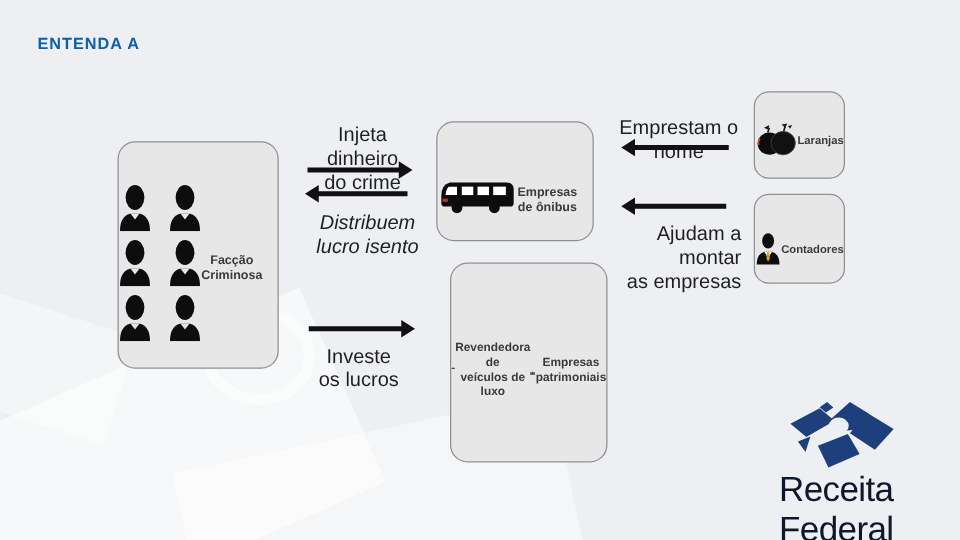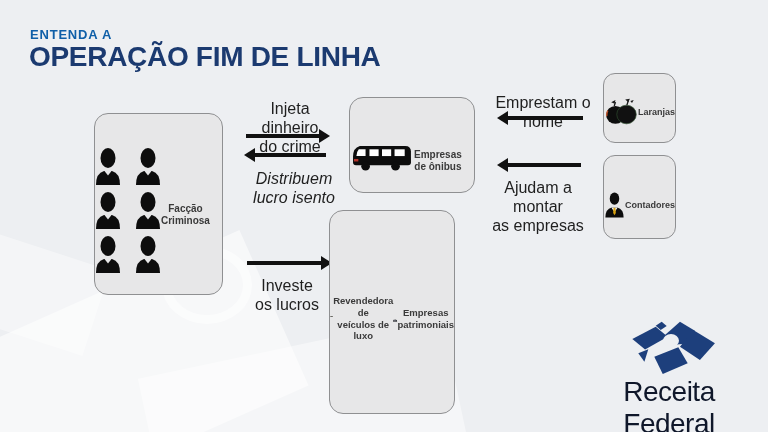--- a/index.html
+++ b/index.html
@@ -22,26 +22,26 @@
   
   .node{position:absolute;background:#e7e7e8;border:1px solid #8f9092;
     border-radius:14px;display:flex;align-items:center;box-sizing:border-box;}
   .node-label{font-size:10px;font-weight:bold;color:#3a3a3a;text-align:center;
     line-height:1.25;white-space:pre-line;}
   .node-faccao{left:94px;top:113px;width:129px;height:182px;padding-top:13px;}
   .persons{display:grid;grid-template-columns:repeat(2,26px);column-gap:14px;row-gap:7px;}
   .node-faccao .node-label{margin-top:9px;text-align:center;}
   .node-onibus{left:349px;top:97px;width:126px;height:96px;padding-top:25px;}
   .node-onibus .node-label{margin-top:7px;}
-  .node-patrim{left:329px;top:210px;width:126px;height:204px;padding-top:8px;}
+  .node-patrim{left:360px;top:210px;width:126px;height:160px;padding-top:8px;}
   .node-patrim .node-label{margin-top:5px;font-size:9.5px;}
   .node-patrim .bldg{margin-top:8px;}
   .small-node{border-radius:12px;}
   .node-laranjas{left:603px;top:73px;width:73px;height:70px;padding-top:7px;}
-  .node-contadores{left:603px;top:155px;width:73px;height:84px;padding-top:15px;}
+  .node-contadores{left:603px;top:155px;width:73px;height:72px;padding-top:15px;}
   .small-node .node-label{margin-top:3px;font-size:9px;}
   
   .arrow{position:absolute;height:14px;}
   .arrow .shaft{position:absolute;top:5px;height:4px;background:#111;}
   .arrow .head{position:absolute;top:0;width:0;height:0;
     border-top:7px solid transparent;border-bottom:7px solid transparent;}
   .arrow-right .shaft{left:0;right:9px;}
   .arrow-right .head{right:0;border-left:11px solid #111;}
   .arrow-left .shaft{left:9px;right:0;}
   .arrow-left .head{left:0;border-right:11px solid #111;}
@@ -49,38 +49,37 @@
   .a-distribuem{left:244px;top:148px;width:82px;}
   .a-investe{left:247px;top:256px;width:85px;}
   .a-emprestam{left:497px;top:111px;width:86px;}
   .a-ajudam{left:497px;top:158px;width:84px;}
   .arrow-label{position:absolute;font-size:16px;color:#1f1f1f;text-align:center;
     line-height:1.2;white-space:pre-line;}
   .l-injeta{left:240px;top:99px;width:100px;}
   .l-distribuem{left:244px;top:169px;width:100px;font-style:italic;}
   .l-investe{left:237px;top:276px;width:100px;}
   .l-emprestam{left:488px;top:93px;width:110px;}
-  .l-ajudam{left:483px;top:178px;width:110px;}
+  .l-ajudam{left:483px;top:178px;width:110px;text-align:right;}
   
   .brand-logo{position:absolute;left:627px;top:320px;}
   .brand-word{position:absolute;left:584px;top:376px;width:170px;text-align:center;
     font-size:28px;font-weight:normal;color:#0f172a;letter-spacing:-.5px;}
 </style>
 </head>
 <body>
 
 <div class="frame">
 
   <div class="bgshape bg1"></div>
   <div class="bgshape bg2"></div>
   <div class="bgshape bg3"></div>
   <div class="bgshape bgring"></div>
 
   <div class="kicker">ENTENDA A</div>
-  <div class="title">OPERAÇÃO FIM DE LINHA</div>
 
   <div class="node node-faccao">
     <div class="persons">
       <svg width="26" height="37" viewBox="0 0 26 37">
           <ellipse cx="13" cy="10" rx="7.5" ry="10" fill="#0d0d0d"></ellipse>
           <path d="M1,37 Q1,25 9,23 L17,23 Q25,25 25,37 Z" fill="#0d0d0d"></path>
           <polygon points="9.5,23 13,27.5 16.5,23" fill="#e7e7e8"></polygon>
         </svg>
       <svg width="26" height="37" viewBox="0 0 26 37">
           <ellipse cx="13" cy="10" rx="7.5" ry="10" fill="#0d0d0d"></ellipse>

